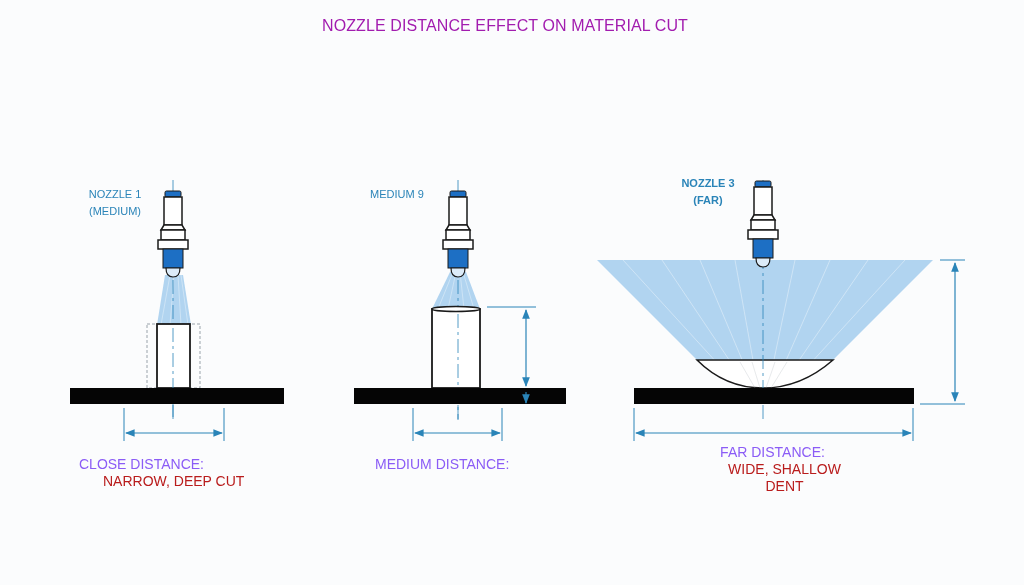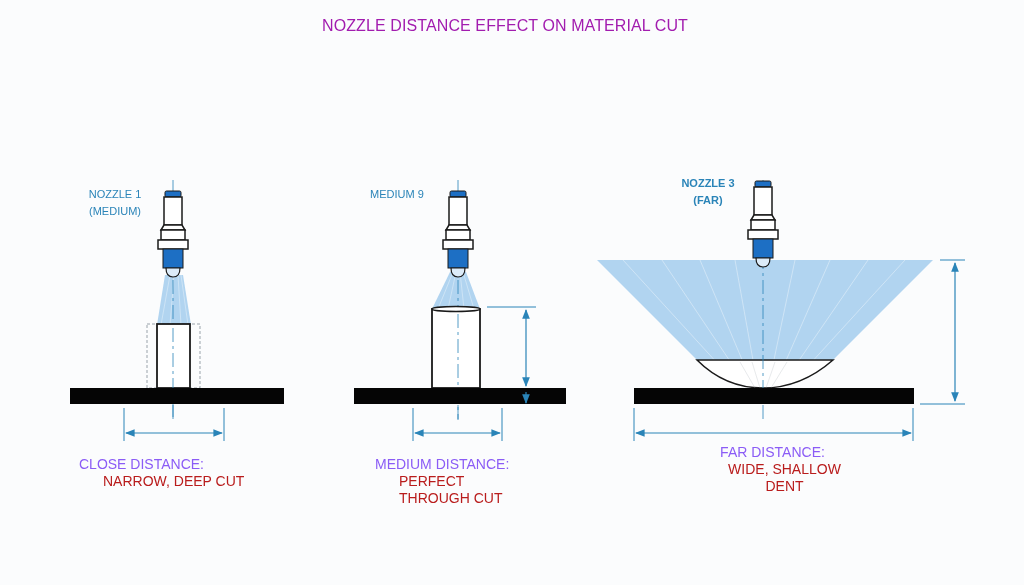--- a/index.html
+++ b/index.html
@@ -144,18 +144,17 @@
   <div>NOZZLE 3</div>
   <div>(FAR)</div>
 </div>
 
 <div class="cap" style="left:79px; top:456px;">
   <div class="head">CLOSE DISTANCE:</div>
   <div class="desc">NARROW, DEEP CUT</div>
 </div>
 <div class="cap" style="left:375px; top:456px; width:160px;">
   <div class="head">MEDIUM DISTANCE:</div>
-  <div class="desc">PERFECT THROUGH CUT</div>
 </div>
 <div class="cap" style="left:690px; top:444px; text-align:center; width:165px;">
   <div class="head">FAR DISTANCE:</div>
   <div class="desc">WIDE, SHALLOW DENT</div>
 </div>
 
 </body></html>

